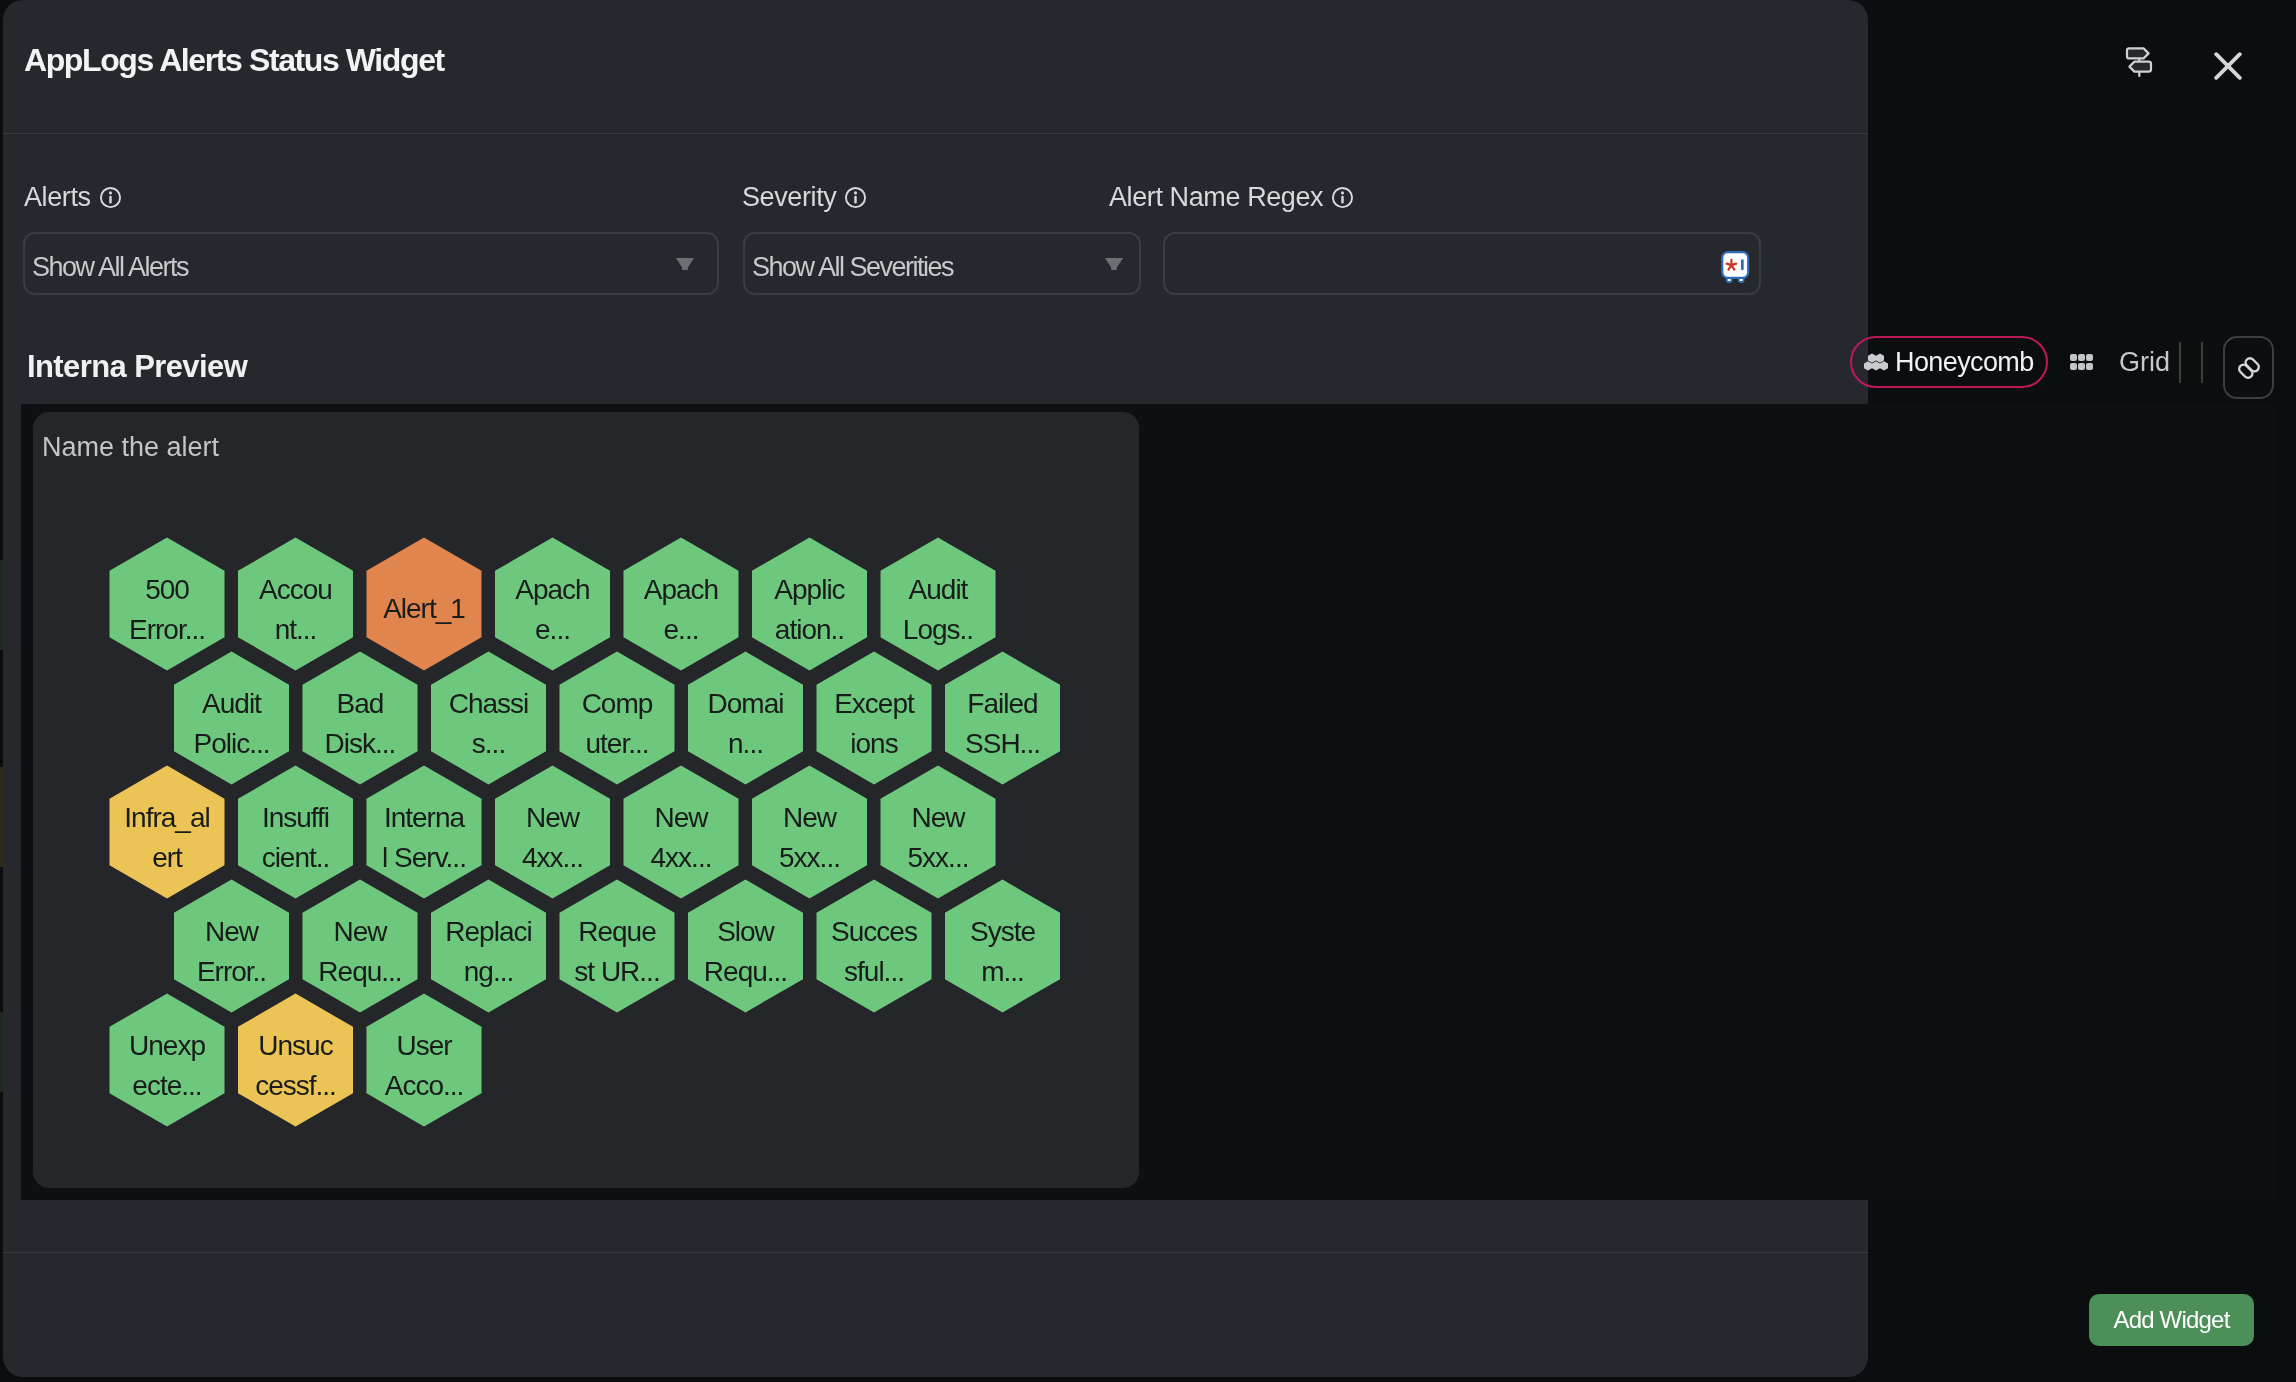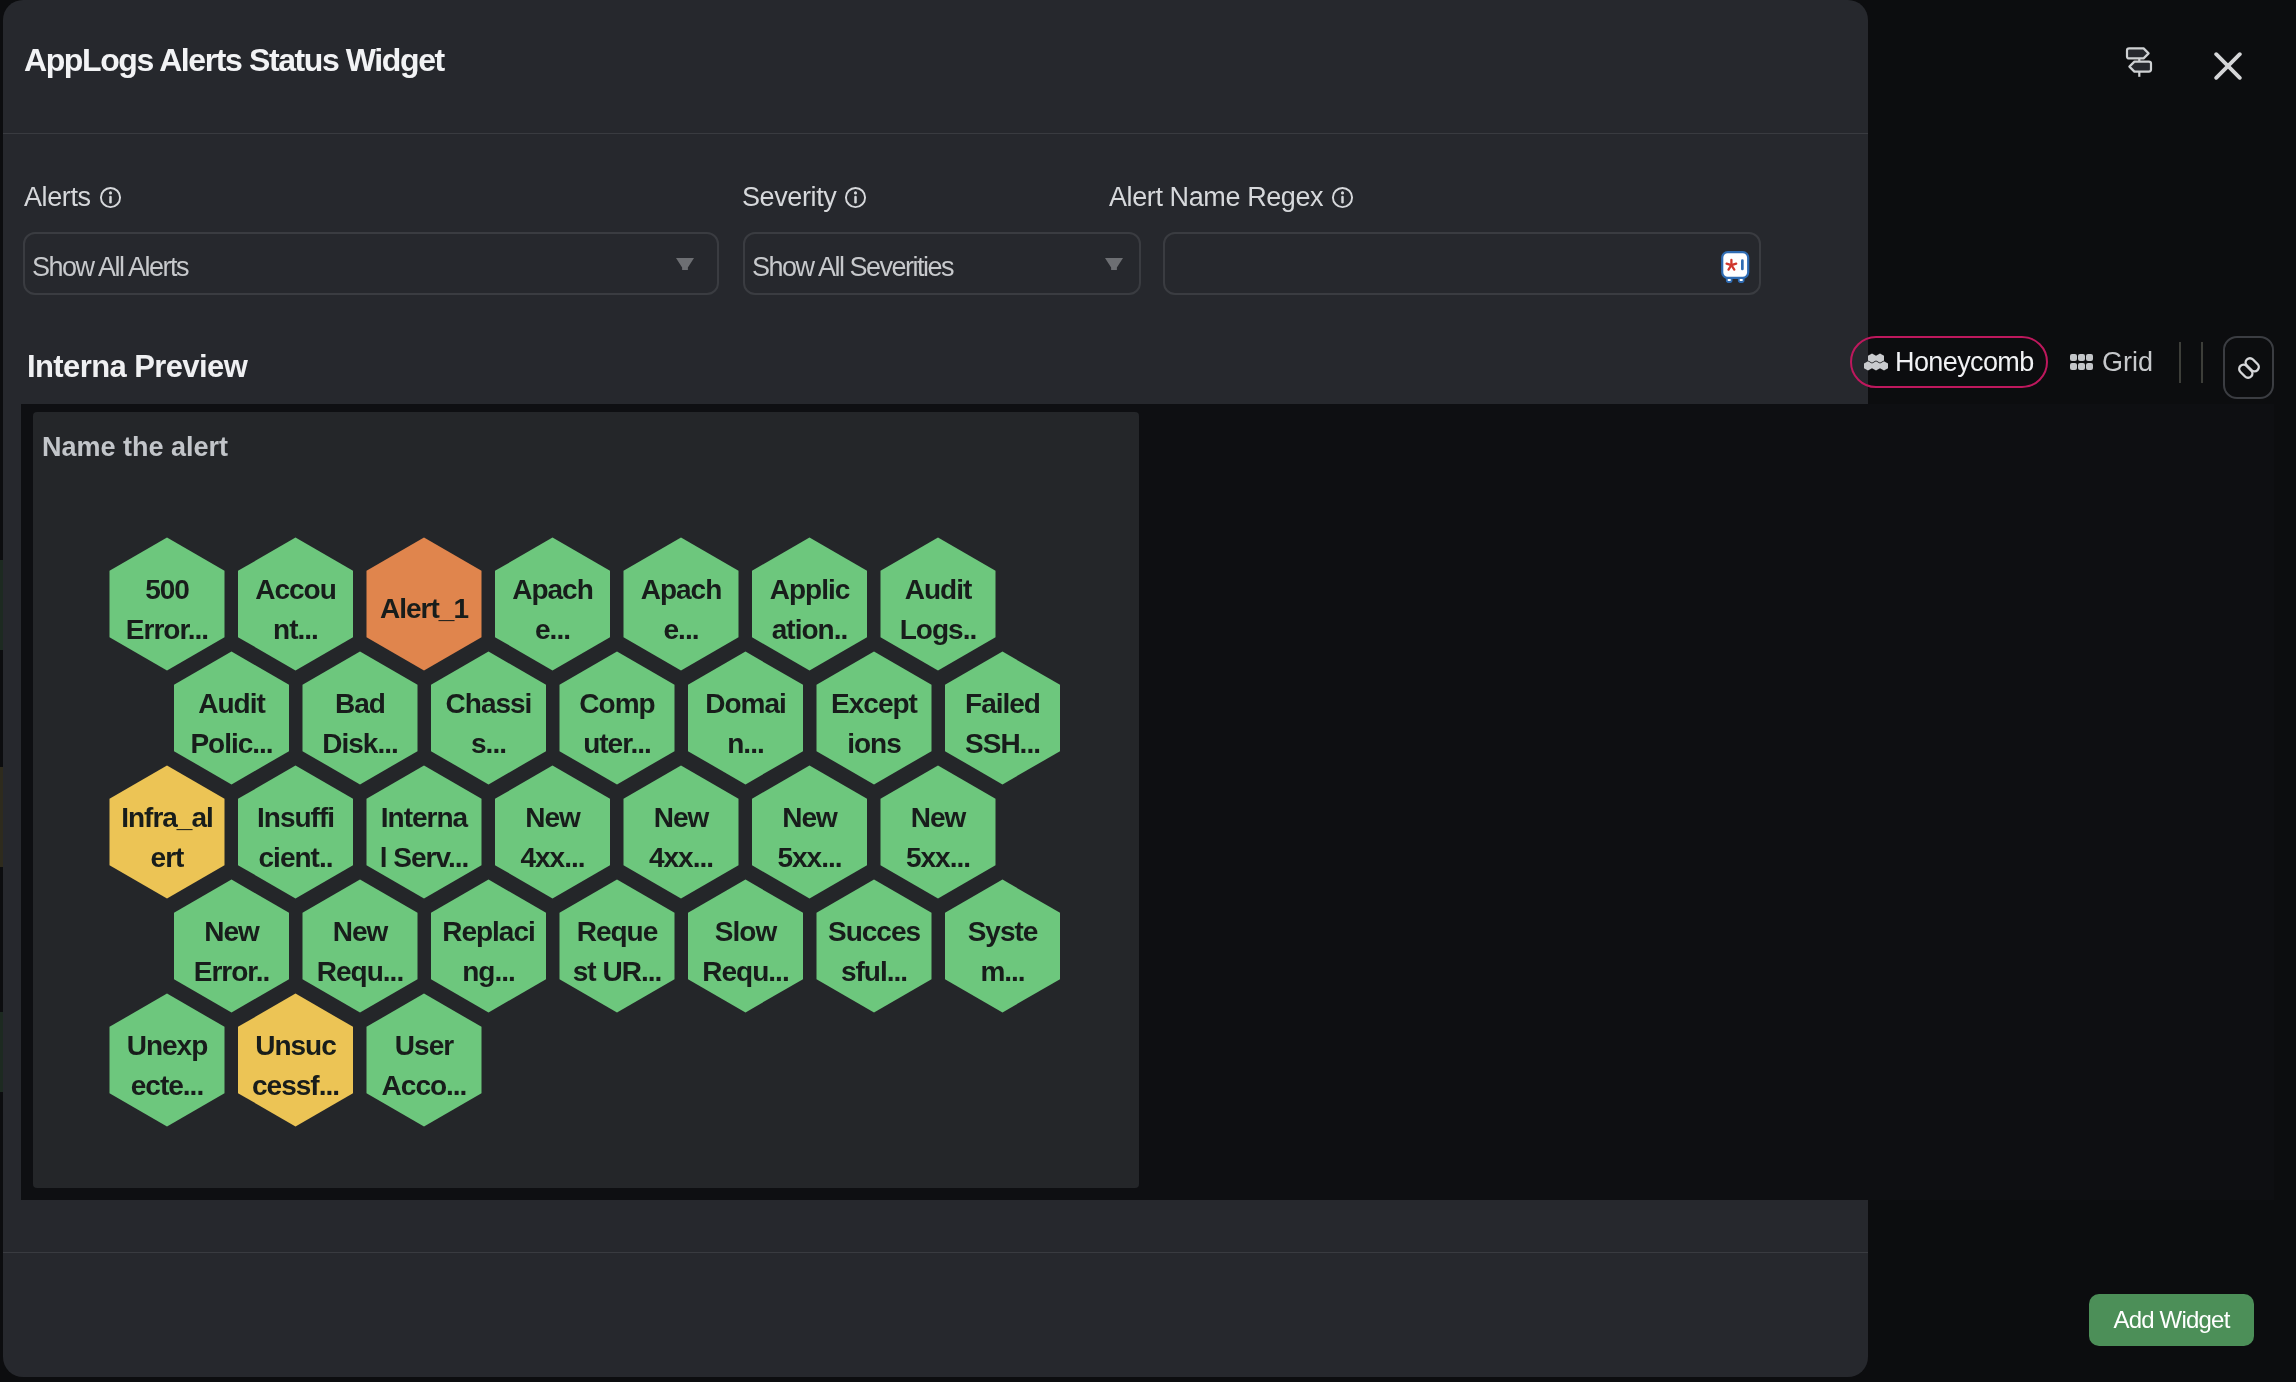--- a/index.html
+++ b/index.html
@@ -18,29 +18,29 @@
     padding-left:7px; letter-spacing:-1.5px; }
   .caret { position:absolute; top:24px; width:18px; height:12px;
     background:#6d6f73; clip-path:polygon(0 0,100% 0,66% 79%,66% 100%,34% 100%,34% 79%); }
   .wptitle { position:absolute; left:24px; top:349px; font-size:31px;
     font-weight:700; color:#eff0f2; letter-spacing:-0.6px; }
   #pill { position:absolute; left:1847px; top:336px; width:198px; height:52px;
     border:2px solid #be185d; border-radius:26px; display:flex; align-items:center;
     justify-content:flex-start; padding-left:12px; gap:7px; color:#f1f2f4;
     font-size:27px; letter-spacing:-0.6px; }
   #gridbtn { position:absolute; left:2067px; top:336px; height:52px; display:flex;
-    align-items:center; gap:9px; color:#c6c8cb; font-size:27px; }
+    align-items:center; gap:26px; color:#c6c8cb; font-size:27px; }
   .vsep { position:absolute; top:342px; width:2px; height:41px; background:#3d3e39; }
   #linkbtn { position:absolute; left:2220px; top:336px; width:51px; height:63px;
     border:2px solid #3b3d42; border-radius:14px; display:flex; align-items:center;
     justify-content:center; }
   #preview { position:absolute; left:18px; top:404px; width:2253px; height:796px;
     background:#0e0f12; }
   #card { position:absolute; left:30px; top:412px; width:1106px; height:776px;
-    background:#242629; border-radius:4px;font-weight:bold; }
+    background:#242629; border-radius:16px; }
   .namealert { position:absolute; left:9px; top:20px; font-size:27px; color:#c2c5c9; }
   .hx { font-family:"Liberation Sans", sans-serif; font-size:28px; fill:#181d1b;
     letter-spacing:-1px; text-anchor:middle; dominant-baseline:central; }
   #footdiv { top:1252px; }
   #addw { position:absolute; left:2086px; top:1294px; width:165px; height:52px;
     background:#4c8f58; border-radius:10px; color:#ffffff; font-size:24px;
     letter-spacing:-0.8px; display:flex; align-items:center; justify-content:center; }
   .edge { position:absolute; left:0; width:3px; }
 </style>
 </head>

